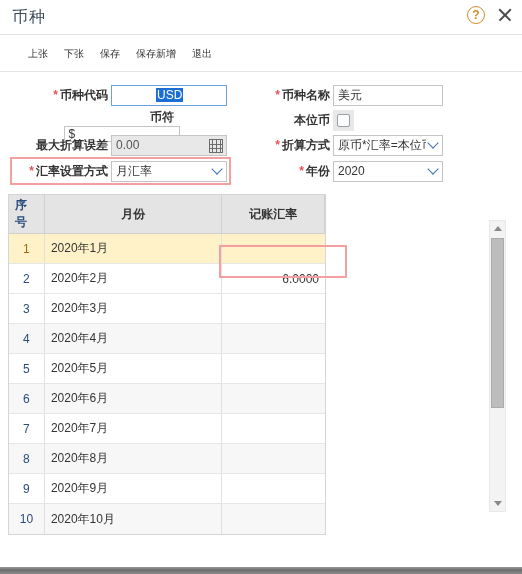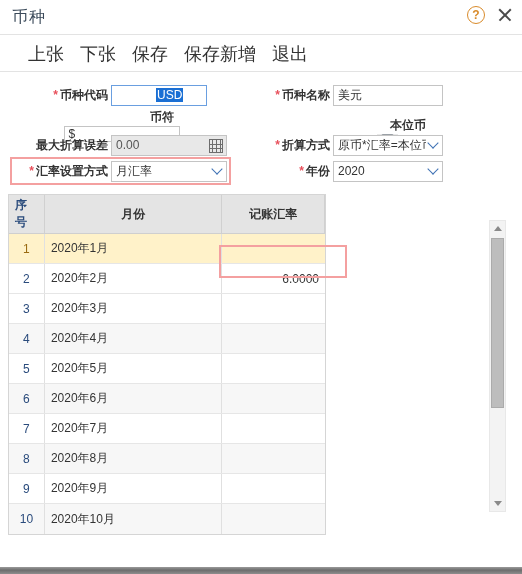--- a/index.html
+++ b/index.html
@@ -71,21 +71,21 @@
     position: absolute;
     left: 0; top: 36px;
     width: 522px; height: 36px;
     border-bottom: 1px solid #e3e3e3;
     box-sizing: border-box;
     display: flex;
     align-items: center;
     padding-left: 28px;
   }
   .tb-item {
-    font-size: 18px;
+    font-size: 10px;
     color: #333333;
     margin-right: 16px;
     cursor: pointer;
     white-space: nowrap;
   }
 
   
   .form {
     position: absolute;
     left: 0; top: 73px;
@@ -293,21 +293,21 @@
   <div class="tb-item">保存新增</div>
   <div class="tb-item">退出</div>
 </div>
 
 <div class="form">
 
   <div class="frow" style="left:0; top:11px; width:240px;">
     <div class="flabel" style="width:108px;">
       <span class="req">*</span><span>币种代码</span>
     </div>
-    <div class="fctl focused" style="width:96px; margin-left:3px;padding-left:44px;">
+    <div class="fctl focused" style="width:116px; margin-left:3px;padding-left:44px;">
       <span class="sel-text">USD</span>
     </div>
   </div>
 
   <div class="frow" style="left:0; top:36px; width:240px;flex-direction:column;">
     <div class="flabel" style="width:108px;">币符</div>
     <div class="fctl" style="width:116px; margin-left:3px;">
       <span>$</span>
     </div>
   </div>
@@ -334,21 +334,21 @@
 
   <div class="frow" style="left:250px; top:11px; width:272px;">
     <div class="flabel" style="width:80px;">
       <span class="req">*</span><span>币种名称</span>
     </div>
     <div class="fctl" style="width:110px; margin-left:3px;">
       <span>美元</span>
     </div>
   </div>
 
-  <div class="frow" style="left:250px; top:44px; width:272px;flex-direction:column;">
+  <div class="frow" style="left:250px; top:36px; width:272px;">
     <div class="flabel" style="width:80px;">本位币</div>
     <div class="chk-wrap" style="margin-left:3px;">
       <span class="chk"></span>
     </div>
   </div>
 
   <div class="frow" style="left:250px; top:61px; width:272px;">
     <div class="flabel" style="width:80px;">
       <span class="req">*</span><span>折算方式</span>
     </div>

